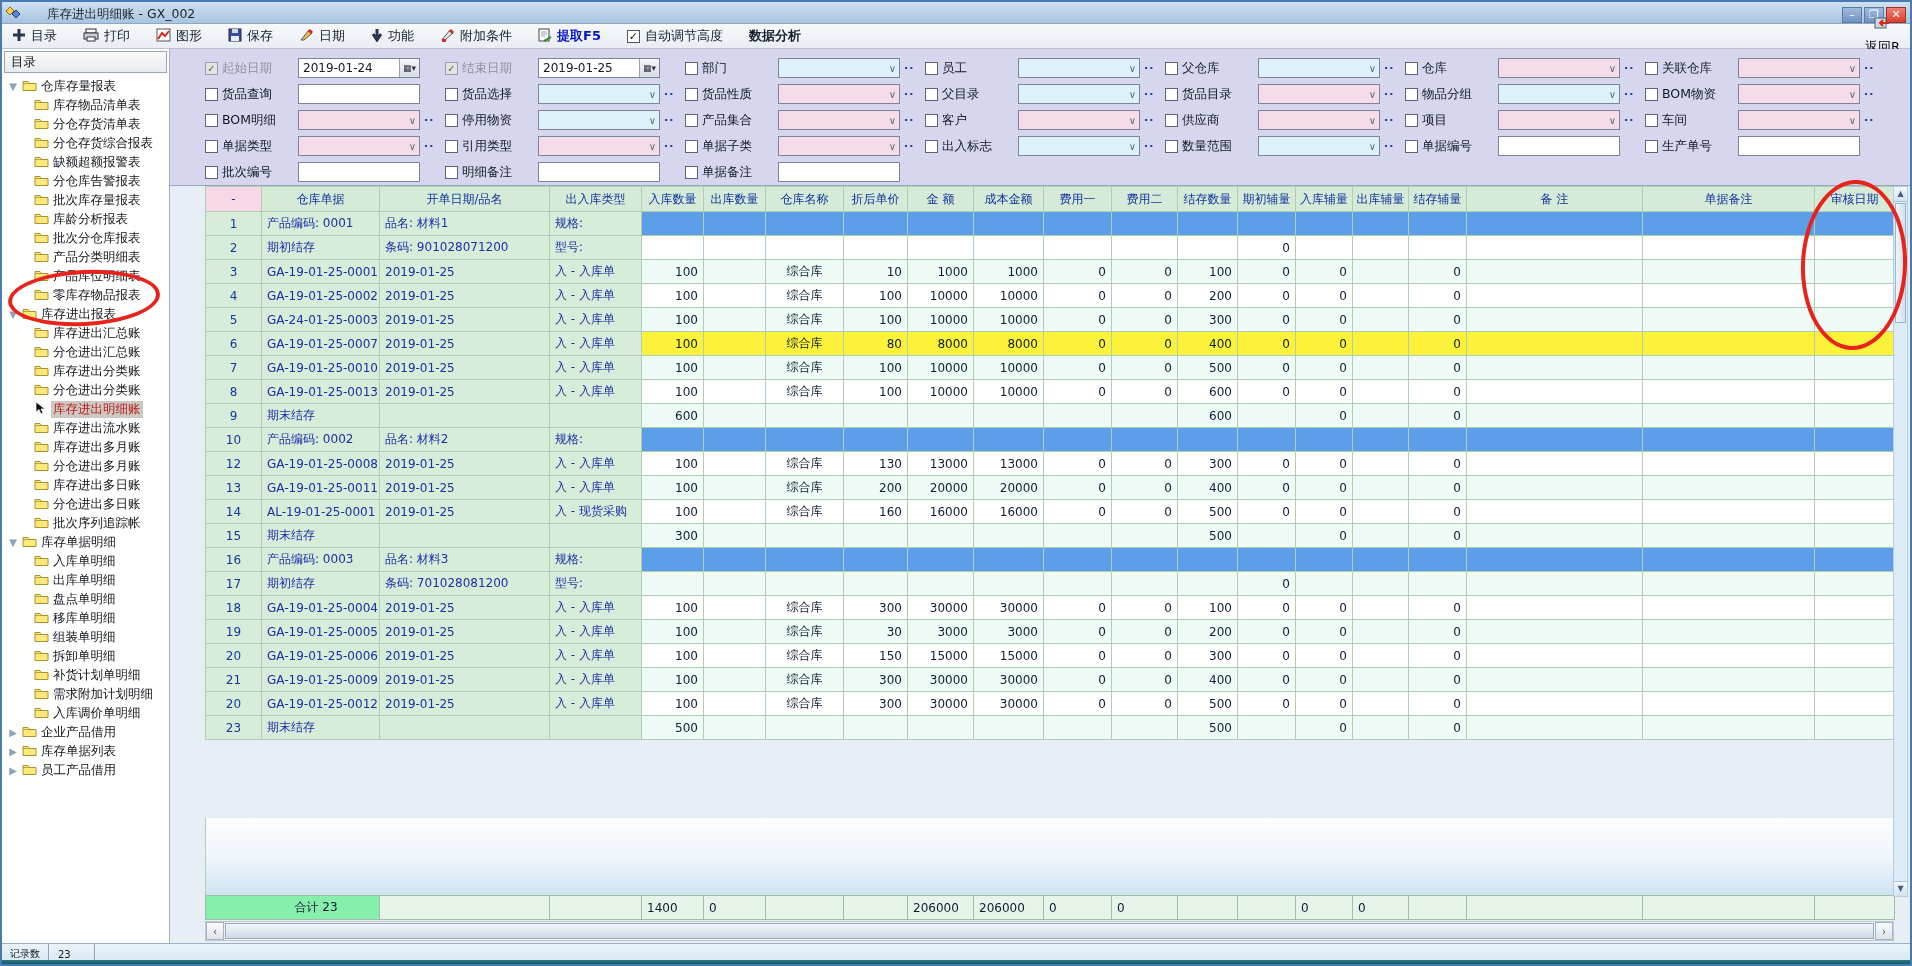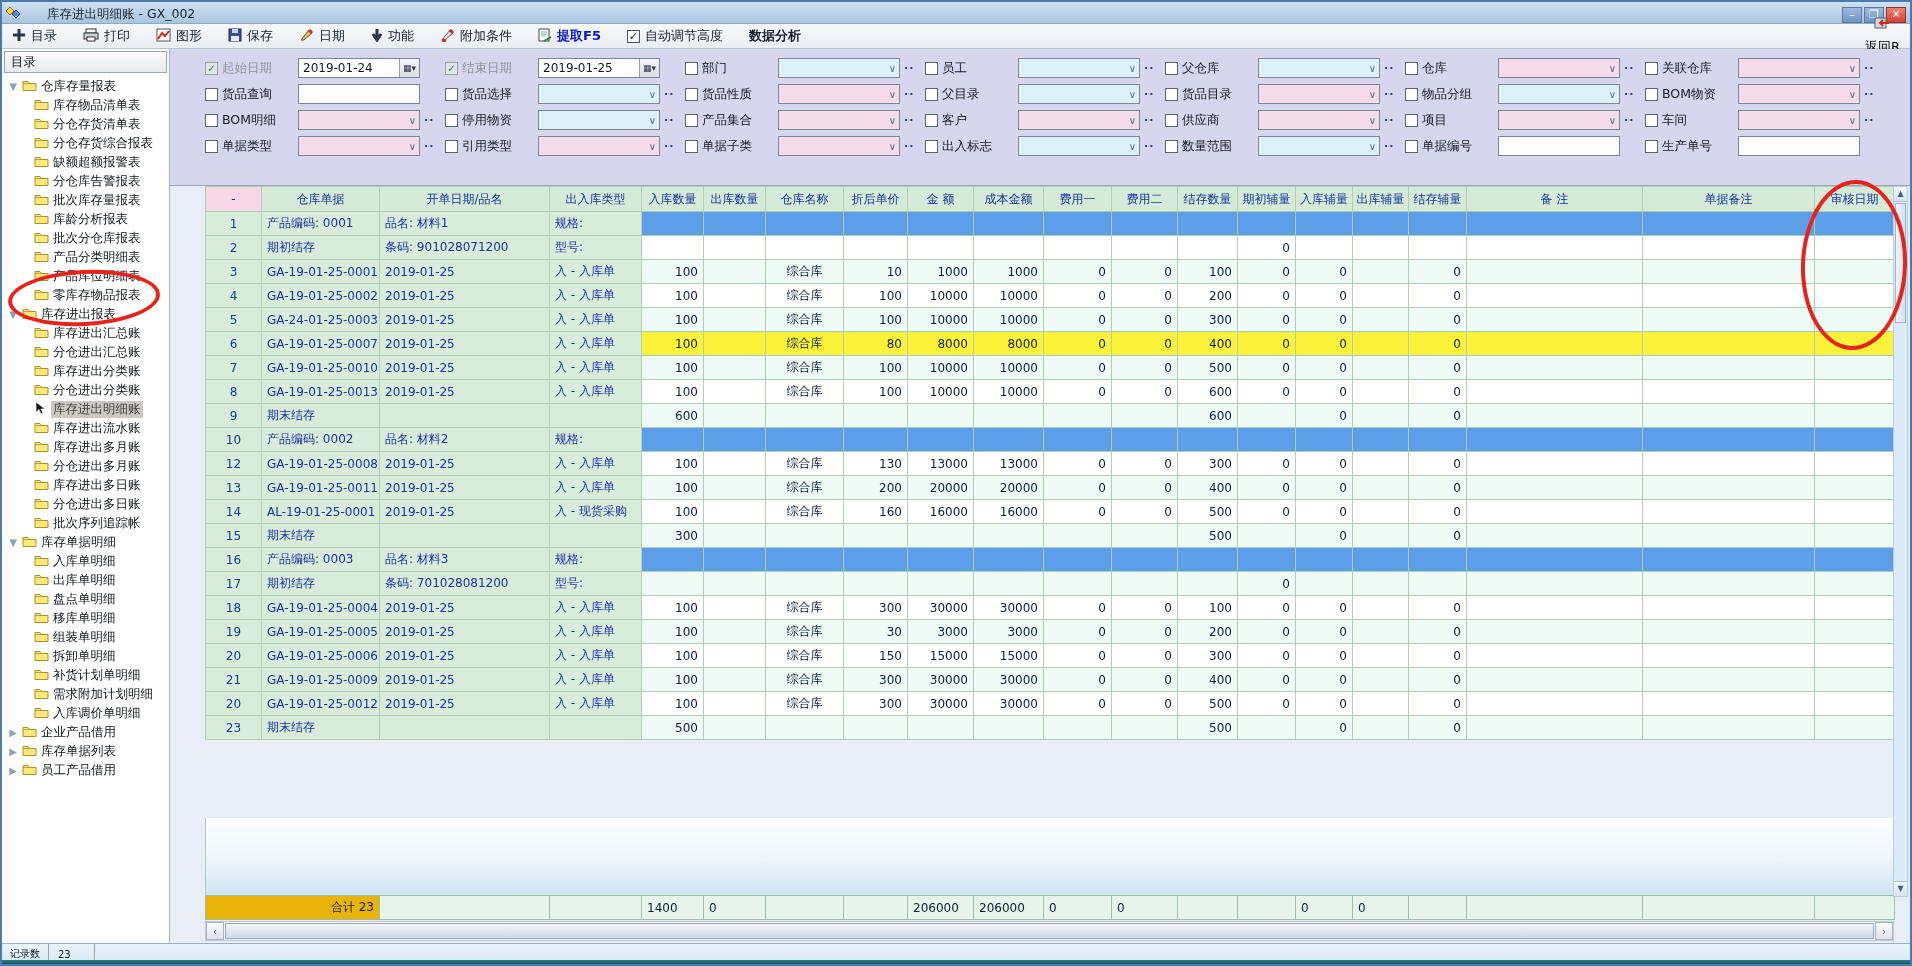--- a/index.html
+++ b/index.html
@@ -25,21 +25,21 @@
   
   .content { flex:1 1 auto; display:flex; min-height:0; }
   .sidebar { width:168px; flex:0 0 168px; background:#fff; border-right:1px solid #9fb4cc; display:flex; flex-direction:column; }
   .sb-header { height:22px; flex:0 0 22px; margin:2px; border:1px solid #9aa4b2; background:linear-gradient(180deg,#fbfbfc,#e8eaee); display:flex; align-items:center; padding-left:6px; font-size:12.5px; color:#101820; }
   .tree { flex:1; overflow:hidden; padding-top:2px; }
   .tree-item { height:19px; display:flex; align-items:center; font-size:12.5px; color:#101418; white-space:nowrap; cursor:default; }
   .tree-item .arrow { width:14px; text-align:center; color:#8fa2b5; font-size:10px; }
   .tree-item.leaf { padding-left:30px; }
   .tree-item.sec  { padding-left:4px; }
   .tree-item .fold { margin:0 4px 0 2px; flex:0 0 auto; }
-  .tree-item.selected .lab { background:#cdc9c2; color:#404040; padding:0 2px; }
+  .tree-item.selected .lab { background:#cdc9c2; color:#b91c1c; padding:0 2px; }
 
   
   .main { flex:1 1 auto; display:flex; flex-direction:column; background:#d6d7ee; min-width:0; }
 
   
   .filters { height:136px; flex:0 0 136px; padding:6px 0 0 35px; }
   .f-row { display:flex; height:26px; align-items:center; }
   .f-group { width:240px; flex:0 0 240px; display:flex; align-items:center; }
   .f-cb { width:13px; height:13px; border:1px solid #5a6478; background:#fff; flex:0 0 13px; display:flex; align-items:center; justify-content:center; font-size:10px; color:#3e7a50; }
   .f-cb.dis { background:#e4e4e4; border-color:#98a0ac; }
@@ -63,21 +63,21 @@
   td.c-num { text-align:center; color:#103a9e; }
   td.c-label { color:#1b2fa8; }
   td.c-val { text-align:right; color:#0b1f33; }
   td.c-wh { text-align:center; color:#0b1f33; }
   tr.r-product td.data { background:#5c9ee8; }
   tr.r-hilite td.data { background:#fdf23a; }
   td.data.tint { background:#effbf7; }
   .empty-fill { flex:1 1 auto; margin-left:35px; width:1689px; background:linear-gradient(180deg,#fdfeff 0%,#eef5fb 55%,#cfe2f2 100%); border-left:1px solid #aecfb4; border-right:1px solid #aecfb4; }
   table.totals td { border-color:#9cc0a2; }
   table.totals td.tcell { background:#e6f4e9; text-align:left; color:#0b1f33; }
-  table.totals td.tlabel { background:#eab308; color:#0b1f33; text-align:right; padding-left:52px; }
+  table.totals td.tlabel { background:#86efac; color:#0b1f33; text-align:center; padding-left:52px; }
 
   
   .hscroll { flex:0 0 20px; margin:1px 0 2px 35px; width:1689px; background:#eef1f4; border:1px solid #c0c8d2; display:flex; align-items:stretch; }
   .hs-arrow { width:18px; background:linear-gradient(180deg,#fafbfc,#dde3ea); border:1px solid #aab4c2; font-size:10px; color:#405060; display:flex; align-items:center; justify-content:center; }
   .hs-thumb { flex:1 1 auto; margin:1px; background:linear-gradient(180deg,#f2f6fa,#ccd8e6); border:1px solid #9cacc0; }
   .vscroll { position:absolute; top:0; right:2px; width:15px; bottom:46px; background:#dcebf8; border:1px solid #b8cce0; display:flex; flex-direction:column; }
   .vs-arrow { height:15px; background:linear-gradient(180deg,#f4f8fc,#d4e2f0); border-bottom:1px solid #b0c4d8; font-size:8px; color:#44627e; text-align:center; line-height:14px; }
   .vs-arrow.bottom { margin-top:auto; border-top:1px solid #b0c4d8; border-bottom:none; }
   .vs-thumb { height:120px; margin:1px; background:linear-gradient(90deg,#f0f6fb,#cfe0f0); border:1px solid #9cb4cc; }
 
@@ -680,20 +680,37 @@
               <span class="f-cb"></span>
               <span class="f-lbl">单据编号</span>
               <span class="f-ctl"></span>
             </span>
             <span class="f-group">
               <span class="f-cb"></span>
               <span class="f-lbl">生产单号</span>
               <span class="f-ctl"></span>
             </span>
           </div>
+          <div class="f-row">
+            <span class="f-group">
+              <span class="f-cb"></span>
+              <span class="f-lbl">批次编号</span>
+              <span class="f-ctl"></span>
+            </span>
+            <span class="f-group">
+              <span class="f-cb"></span>
+              <span class="f-lbl">明细备注</span>
+              <span class="f-ctl"></span>
+            </span>
+            <span class="f-group">
+              <span class="f-cb"></span>
+              <span class="f-lbl">单据备注</span>
+              <span class="f-ctl"></span>
+            </span>
+          </div>
         </div>
 
       <div class="grid-area">
         <div class="tbl-wrap">
           <table class="grid">
             <colgroup id="cols-main">
                 <col style="width: 56px;">
                 <col style="width: 118px;">
                 <col style="width: 170px;">
                 <col style="width: 92px;">

